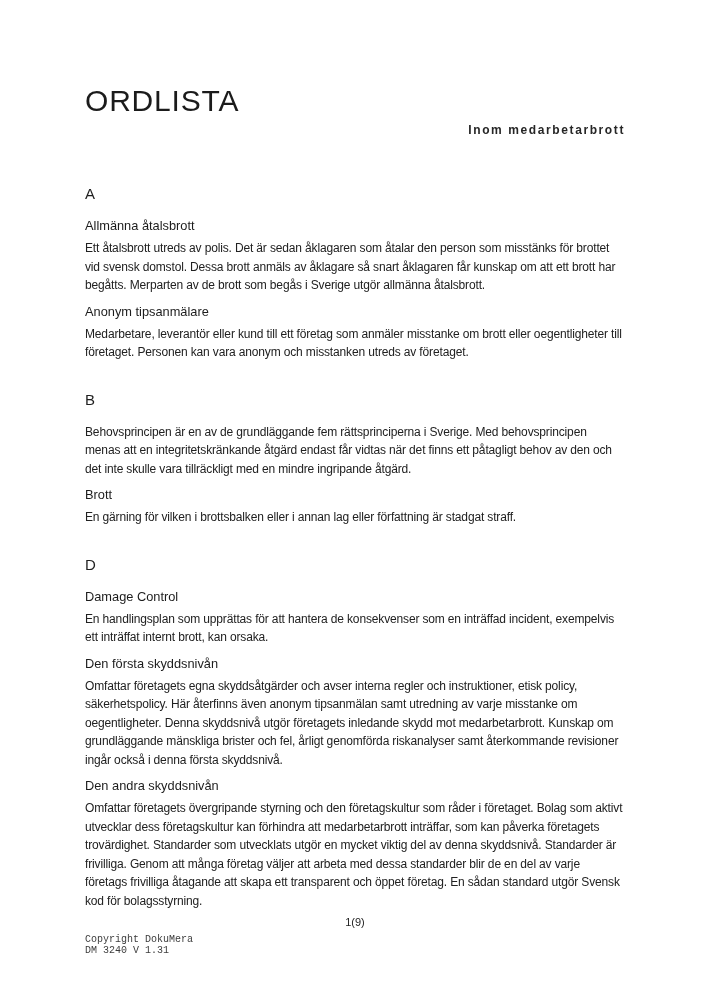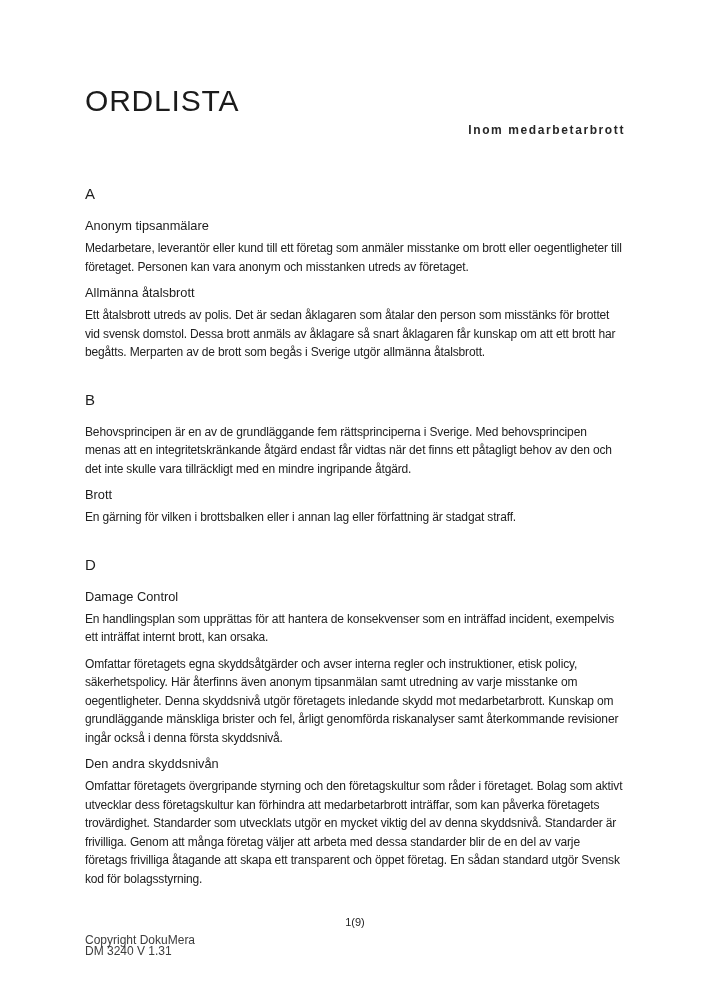--- a/index.html
+++ b/index.html
@@ -82,48 +82,49 @@
     width: 100%;
     text-align: center;
     font-size: 11px;
     line-height: 14px;
     color: #242424;
   }
   .page-footer {
     position: absolute;
     top: 935px;
     left: 85px;
-    font-size: 12px;
+    font-size: 10px;
     line-height: 10.5px;
     color: #3c3c3c;
+    font-family: Liberation Mono, monospace;
   }
   .page-footer div {
     white-space: nowrap;
   }
 </style>
 </head>
 <body>
 
 <div class="page">
   <div class="content">
     <h1 class="doc-title">ORDLISTA</h1>
     <p class="doc-subtitle">Inom medarbetarbrott</p>
 
     <div>
   <section class="glossary-section">
     <h2 class="section-letter">A</h2>
     <div class="entries">
   <div class="entry">
-    <h3 class="entry-term">Anonym tipsanmälare</h3>
-    <p class="entry-definition">Medarbetare, leverantör eller kund till ett företag som anmäler misstanke om brott eller oegentligheter till företaget. Personen kan vara anonym och misstanken utreds av företaget.</p>
+    <h3 class="entry-term">Allmänna åtalsbrott</h3>
+    <p class="entry-definition">Ett åtalsbrott utreds av polis. Det är sedan åklagaren som åtalar den person som misstänks för brottet vid svensk domstol. Dessa brott anmäls av åklagare så snart åklagaren får kunskap om att ett brott har begåtts. Merparten av de brott som begås i Sverige utgör allmänna åtalsbrott.</p>
   </div>
 
   <div class="entry">
-    <h3 class="entry-term">Allmänna åtalsbrott</h3>
-    <p class="entry-definition">Ett åtalsbrott utreds av polis. Det är sedan åklagaren som åtalar den person som misstänks för brottet vid svensk domstol. Dessa brott anmäls av åklagare så snart åklagaren får kunskap om att ett brott har begåtts. Merparten av de brott som begås i Sverige utgör allmänna åtalsbrott.</p>
+    <h3 class="entry-term">Anonym tipsanmälare</h3>
+    <p class="entry-definition">Medarbetare, leverantör eller kund till ett företag som anmäler misstanke om brott eller oegentligheter till företaget. Personen kan vara anonym och misstanken utreds av företaget.</p>
   </div>
 </div>
   </section>
 
   <section class="glossary-section">
     <h2 class="section-letter">B</h2>
     <div class="entries">
   <div class="entry">
     <p class="entry-definition">Behovsprincipen är en av de grundläggande fem rättsprinciperna i Sverige. Med behovsprincipen menas att en integritetskränkande åtgärd endast får vidtas när det finns ett påtagligt behov av den och det inte skulle vara tillräckligt med en mindre ingripande åtgärd.</p>
   </div>
@@ -137,20 +138,21 @@
 
   <section class="glossary-section">
     <h2 class="section-letter">D</h2>
     <div class="entries">
   <div class="entry">
     <h3 class="entry-term">Damage Control</h3>
     <p class="entry-definition">En handlingsplan som upprättas för att hantera de konsekvenser som en inträffad incident, exempelvis ett inträffat internt brott, kan orsaka.</p>
   </div>
 
   <div class="entry">
+    <h3 class="entry-term">Den första skyddsnivån</h3>
     <p class="entry-definition">Omfattar företagets egna skyddsåtgärder och avser interna regler och instruktioner, etisk policy, säkerhetspolicy. Här återfinns även anonym tipsanmälan samt utredning av varje misstanke om oegentligheter. Denna skyddsnivå utgör företagets inledande skydd mot medarbetarbrott. Kunskap om grundläggande mänskliga brister och fel, årligt genomförda riskanalyser samt återkommande revisioner ingår också i denna första skyddsnivå.</p>
   </div>
 
   <div class="entry">
     <h3 class="entry-term">Den andra skyddsnivån</h3>
     <p class="entry-definition">Omfattar företagets övergripande styrning och den företagskultur som råder i företaget. Bolag som aktivt utvecklar dess företagskultur kan förhindra att medarbetarbrott inträffar, som kan påverka företagets trovärdighet. Standarder som utvecklats utgör en mycket viktig del av denna skyddsnivå. Standarder är frivilliga. Genom att många företag väljer att arbeta med dessa standarder blir de en del av varje företags frivilliga åtagande att skapa ett transparent och öppet företag. En sådan standard utgör Svensk kod för bolagsstyrning.</p>
   </div>
 </div>
   </section>
 </div>

